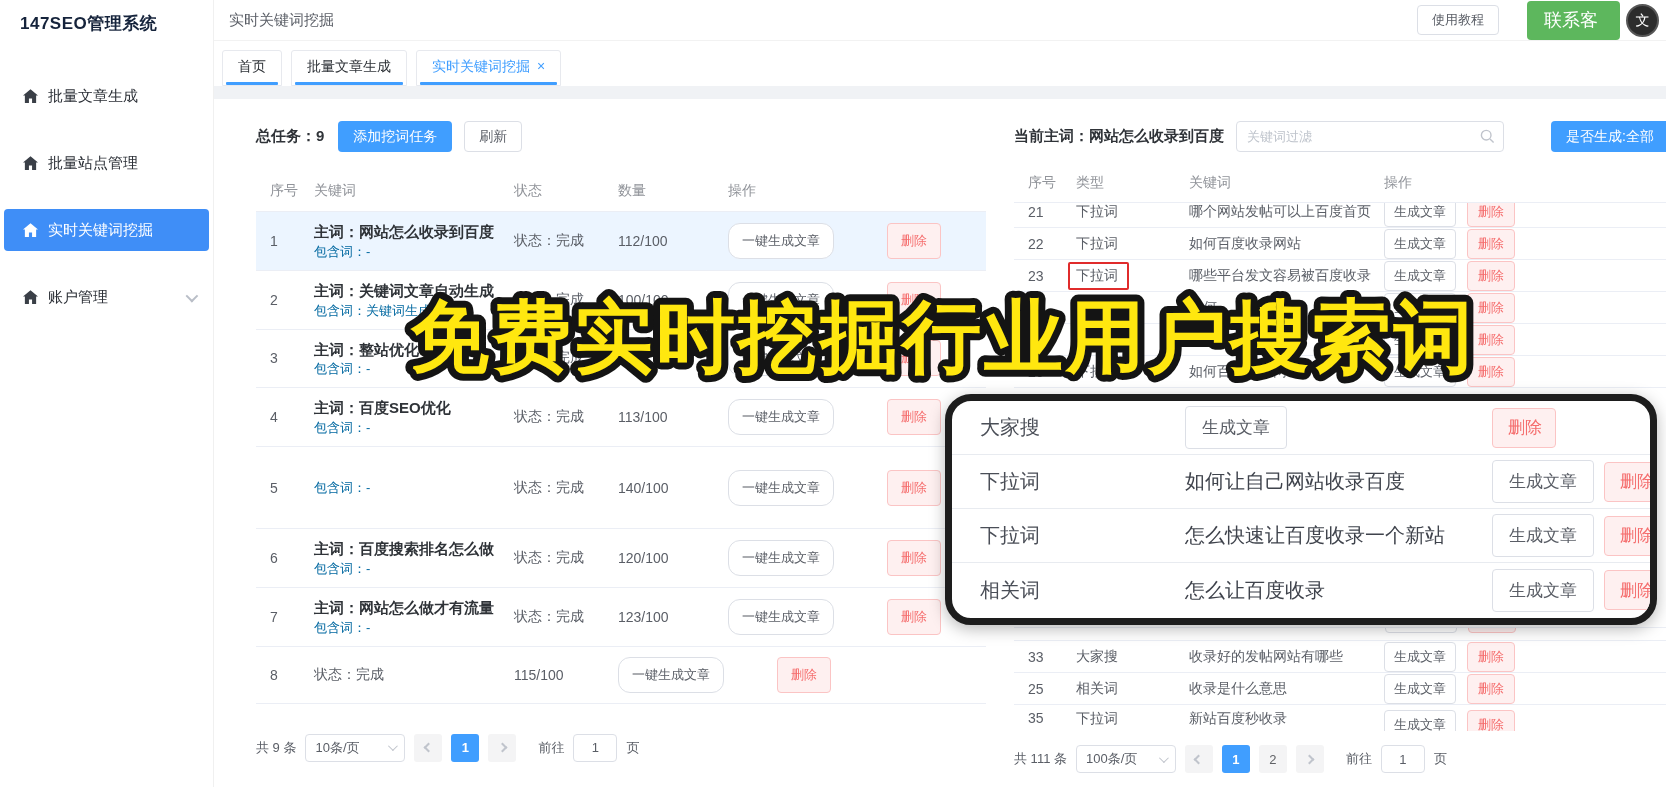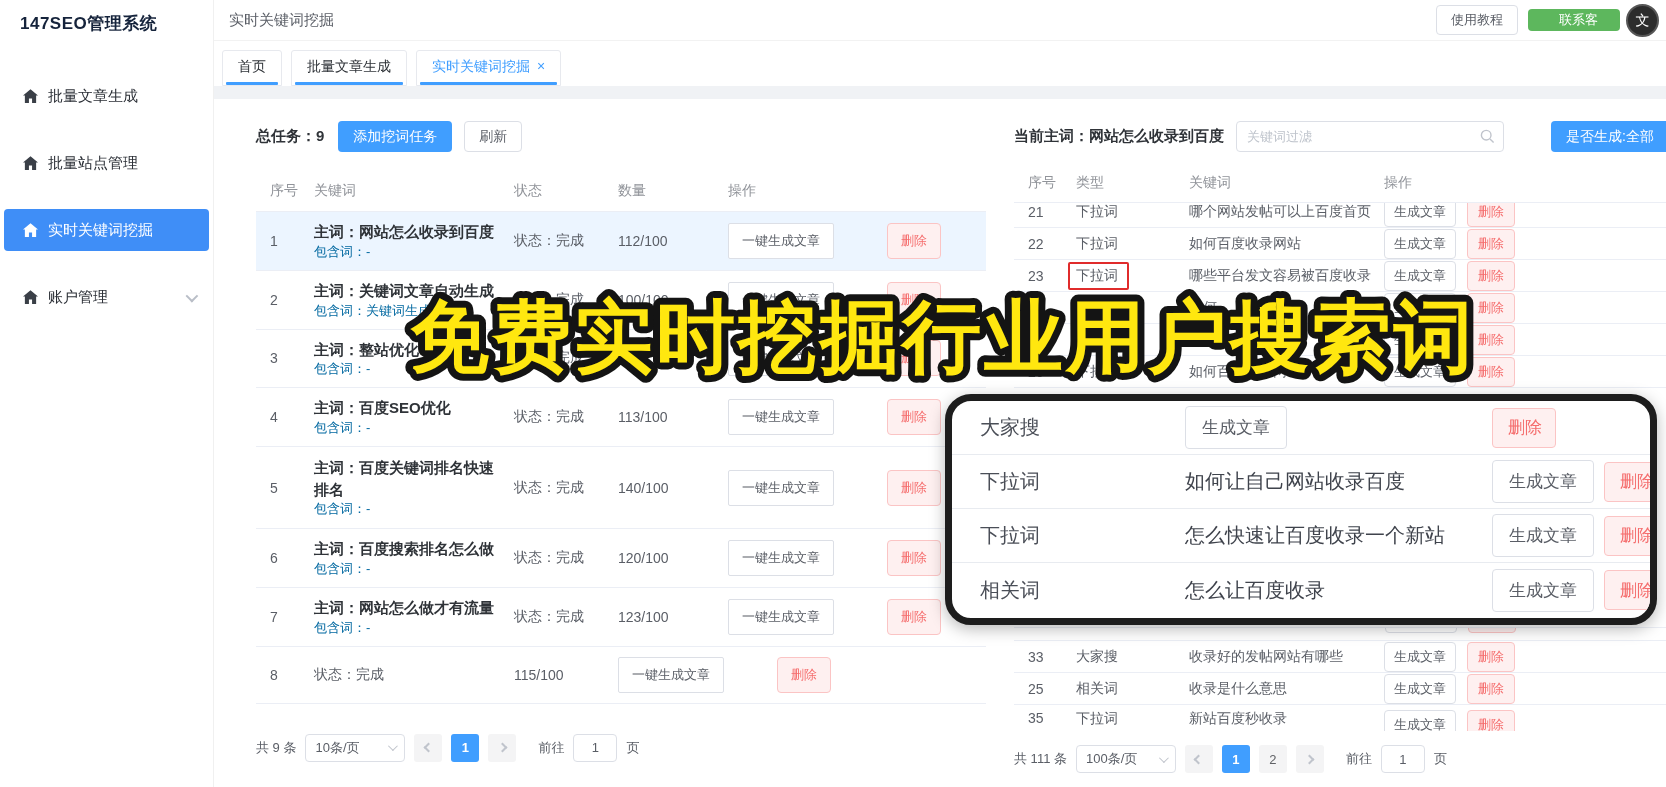--- a/index.html
+++ b/index.html
@@ -13,36 +13,36 @@
   .brand { padding:12px 0 0 20px; font-size:17px; font-weight:bold; color:#15233b; letter-spacing:.5px; }
   .nav { margin-top:40px; }
   .nav-item { display:flex; align-items:center; gap:10px; height:42px; padding:0 14px 0 19px; margin:0 4px 25px 4px; font-size:15px; color:#2b2f36; border-radius:4px; cursor:pointer; }
   .nav-item .hicon { display:flex; color:#3a3f47; }
   .nav-item.active { background:#3f8ef7; color:#fff; }
   .nav-item.active .hicon { color:#fff; }
   .chev-down { width:9px; height:9px; border-right:2px solid #b9bec7; border-bottom:2px solid #b9bec7; transform:rotate(45deg) translateY(-2px); margin-left:auto; }
   
   .topbar { position:absolute; left:214px; top:0; right:0; height:41px; border-bottom:1px solid #f2f2f2; display:flex; align-items:center; padding:0 46px 0 15px; background:#fff; }
   .topbar-title { font-size:15px; color:#5a5e66; }
-  .topbar-actions { margin-left:auto; display:flex; align-items:center; gap:10px; }
+  .topbar-actions { margin-left:auto; display:flex; align-items:center; gap:28px; }
   .btn-tutorial { height:30px; padding:0 14px; border:1px solid #dcdfe6; border-radius:4px; background:#fff; color:#5a5e66; font-size:13px; cursor:pointer; }
-  .btn-contact { height:22px; padding:0 22px 0 31px; background:#5db75d; color:#fff; border:none; border-radius:4px; font-size:13px; cursor:pointer; }
+  .btn-contact { height:39px; padding:0 22px 0 17px; background:#5db75d; color:#fff; border:none; border-radius:4px; font-size:18px; cursor:pointer; }
   .ext-badge { position:absolute; right:7px; top:4px; width:33px; height:33px; border-radius:50%; background:#2c2c2c; border:2px solid #565656; color:#fff; display:flex; align-items:center; justify-content:center; font-size:14px; z-index:3; }
   
   .tabbar { position:absolute; left:214px; top:41px; right:0; height:45px; background:#fff; display:flex; align-items:flex-end; padding-left:8px; }
   .tab { position:relative; border:1px solid #e7e9ee; background:#fff; padding:7px 15px 9px 15px; margin-right:9px; font-size:14px; color:#2f3338; border-radius:3px 3px 0 0; cursor:pointer; }
   .tab::after { content:''; position:absolute; left:3px; right:3px; bottom:0; height:3px; background:#409eff; border-radius:1px; }
   .tab.active { color:#409eff; }
   .tab .close { margin-left:7px; color:#409eff; font-size:14px; }
   .gray-strip { position:absolute; left:214px; top:86px; right:0; height:13px; background:#f0f2f5; }
   .content { position:absolute; left:214px; top:99px; right:0; bottom:0; background:#fff; }
   
   .btn-primary { height:31px; padding:0 15px; background:#409eff; color:#fff; border:none; border-radius:4px; font-size:14px; cursor:pointer; }
   .btn-refresh { height:31px; padding:0 14px; background:#fff; color:#5a5e66; border:1px solid #dcdfe6; border-radius:4px; font-size:14px; cursor:pointer; }
-  .btn-gen { padding:8px 13px; font-size:13px; border:1px solid #dcdfe6; background:#fff; color:#5a5e66; border-radius:2px; cursor:pointer; white-space:nowrap; }
+  .btn-gen { padding:8px 13px; font-size:13px; border:1px solid #dcdfe6; background:#fff; color:#5a5e66; border-radius:12px; cursor:pointer; white-space:nowrap; }
   .btn-del { padding:8px 13px; font-size:13px; border:1px solid #fbc4c4; background:#fef0f0; color:#f56c6c; border-radius:4px; cursor:pointer; white-space:nowrap; }
   .btn-gen-s { padding:5px 9px; font-size:13px; border:1px solid #dcdfe6; background:#fff; color:#5a5e66; border-radius:4px; cursor:pointer; white-space:nowrap; }
   .btn-del-s { padding:5px 10px; font-size:13px; border:1px solid #fbc4c4; background:#fef0f0; color:#f56c6c; border-radius:4px; cursor:pointer; white-space:nowrap; }
   
   .tasks-panel { position:absolute; left:42px; top:22px; width:730px; }
   .panel-head { display:flex; align-items:center; gap:12px; }
   .total-label { font-size:15px; font-weight:bold; color:#2f3338; margin-right:2px; }
   .ltable { margin-top:20px; }
   .lhead, .lrow { display:grid; grid-template-columns:44px 200px 104px 110px 1fr; align-items:center; padding-left:14px; }
   .lhead { color:#909399; font-size:14px; border-bottom:1px solid #ebeef5; padding-top:10px; padding-bottom:11px; }
@@ -223,21 +223,20 @@
         <div class="cell">状态：完成</div>
         <div class="cell">113/100</div>
         <div class="acts">
             <button class="btn-gen">一键生成文章</button>
             <button class="btn-del">删除</button>
           </div>
       </div>
       <div class="lrow tall">
         <div class="cell">5</div>
         <div class="kwcell">
-            <div class="kw1">主词：百度关键词排名快速排名</div>
             <div class="kw2">包含词：-</div>
           </div>
         <div class="cell">状态：完成</div>
         <div class="cell">140/100</div>
         <div class="acts">
             <button class="btn-gen">一键生成文章</button>
             <button class="btn-del">删除</button>
           </div>
       </div>
       <div class="lrow">

